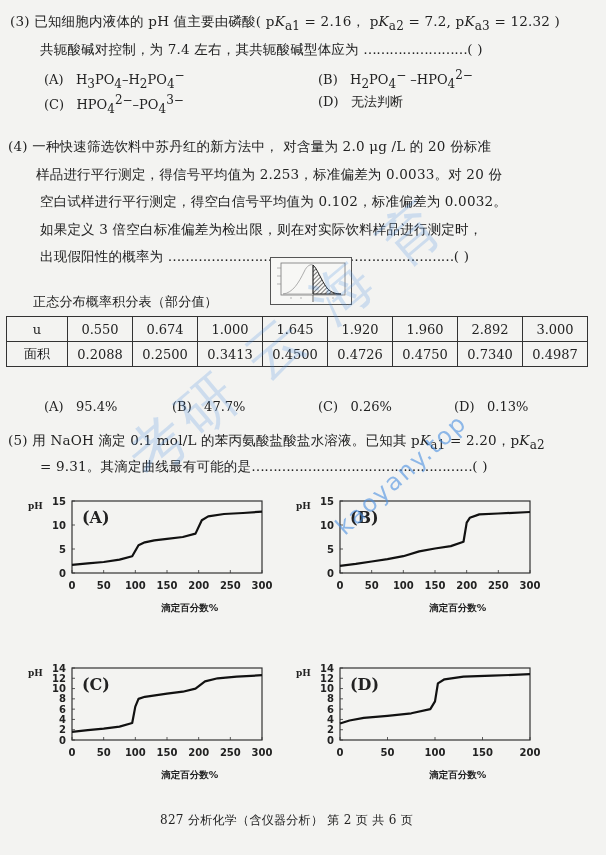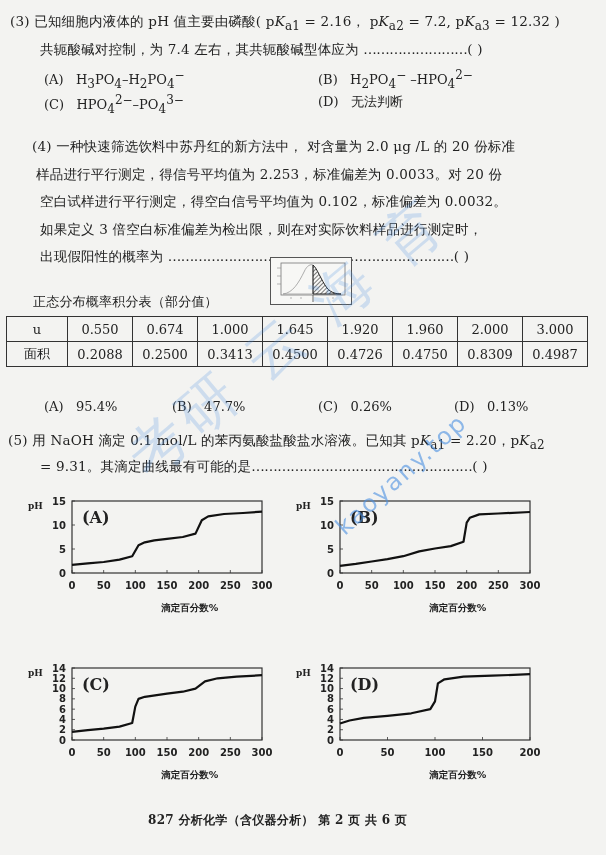--- a/index.html
+++ b/index.html
@@ -16,21 +16,21 @@
   sub, sup { font-size: 12px; }
   .dots { letter-spacing: -0.5px; }
   
   .ntable { position: absolute; left: 6px; top: 316px; border-collapse: collapse; font-size: 13px; }
   .ntable td { border: 1.5px solid #333; height: 24px; text-align: center; padding: 0; }
   .ntable td.h { width: 60px; }
   .ntable td.c { width: 64px; margin-top: 40px; }
   .mini { position: absolute; left: 270px; top: 257px; width: 80px; height: 46px; border: 1.5px solid #555; background: #f7f7f5; }
   .chart { position: absolute; }
   .chart svg { display: block; }
-  .footer { position: absolute; left: 148px; top: 812px; font-size: 12px; font-weight: bold; letter-spacing: 0.3px; }
+  .footer { position: absolute; left: 160px; top: 812px; font-size: 12px; font-weight: normal; letter-spacing: 0.3px; }
   .wm { position: absolute; pointer-events: none; font-family: "DejaVu Sans", sans-serif; }
 </style>
 </head>
 <body>
 
 <div class="page">
 
   <div class="line" style="left:10px; top:13px;">
     <span>(3) 已知细胞内液体的 pH 值主要由磷酸( p</span><i>K</i><sub>a1</sub><span> = 2.16， p</span><i>K</i><sub>a2</sub><span> = 7.2, p</span><i>K</i><sub>a3</sub><span> = 12.32 )</span>
   </div>
@@ -47,21 +47,21 @@
   </div>
   <div class="opt" style="left:44px; top:93px;">
     <span>(C)</span>&nbsp;&nbsp;
     <span>HPO<sub>4</sub><sup>2−</sup>–PO<sub>4</sub><sup>3−</sup></span>
   </div>
   <div class="opt" style="left:318px; top:93px;">
     <span>(D)</span>&nbsp;&nbsp;
     <span>无法判断</span>
   </div>
 
-  <div class="line" style="left:8px; top:138px;margin-left:24px;">(4) 一种快速筛选饮料中苏丹红的新方法中， 对含量为 2.0 μg /L 的 20 份标准</div>
+  <div class="line" style="left:8px; top:138px;">(4) 一种快速筛选饮料中苏丹红的新方法中， 对含量为 2.0 μg /L 的 20 份标准</div>
   <div class="line" style="left:36px; top:166px;">样品进行平行测定，得信号平均值为 2.253，标准偏差为 0.0033。对 20 份</div>
   <div class="line" style="left:40px; top:193px;">空白试样进行平行测定，得空白信号平均值为 0.102，标准偏差为 0.0032。</div>
   <div class="line" style="left:40px; top:221px;">如果定义 3 倍空白标准偏差为检出限，则在对实际饮料样品进行测定时，</div>
   <div class="line" style="left:40px; top:248px;">
     <span>出现假阳性的概率为 </span><span class="dots">…………………………………………………………</span><span>(          )</span>
   </div>
 
   <div class="line" style="left:33px; top:293px; font-family:'DejaVu Sans',sans-serif; font-size:13px;">正态分布概率积分表（部分值）</div>
 
   <div class="mini">
@@ -87,32 +87,32 @@
   <table class="ntable">
     <tbody>
         <tr>
       <td class="h">u</td>
       <td class="c">0.550</td>
       <td class="c">0.674</td>
       <td class="c">1.000</td>
       <td class="c">1.645</td>
       <td class="c">1.920</td>
       <td class="c">1.960</td>
-      <td class="c">2.000</td>
+      <td class="c">2.892</td>
       <td class="c">3.000</td>
     </tr>
     <tr>
       <td class="h" style="font-family:'DejaVu Sans',sans-serif;margin-left:44px;">面积</td>
       <td class="c">0.2088</td>
       <td class="c">0.2500</td>
       <td class="c">0.3413</td>
       <td class="c">0.4500</td>
       <td class="c">0.4726</td>
       <td class="c">0.4750</td>
-      <td class="c">0.8309</td>
+      <td class="c">0.7340</td>
       <td class="c">0.4987</td>
     </tr>
   </tbody>
     </table>
 
   <div class="opt" style="left:44px; top:399px;">
     <span>(A)</span>&nbsp;&nbsp;&nbsp;<span>95.4%</span>
   </div>
   <div class="opt" style="left:172px; top:399px;">
     <span>(B)</span>&nbsp;&nbsp;&nbsp;<span>47.7%</span>

